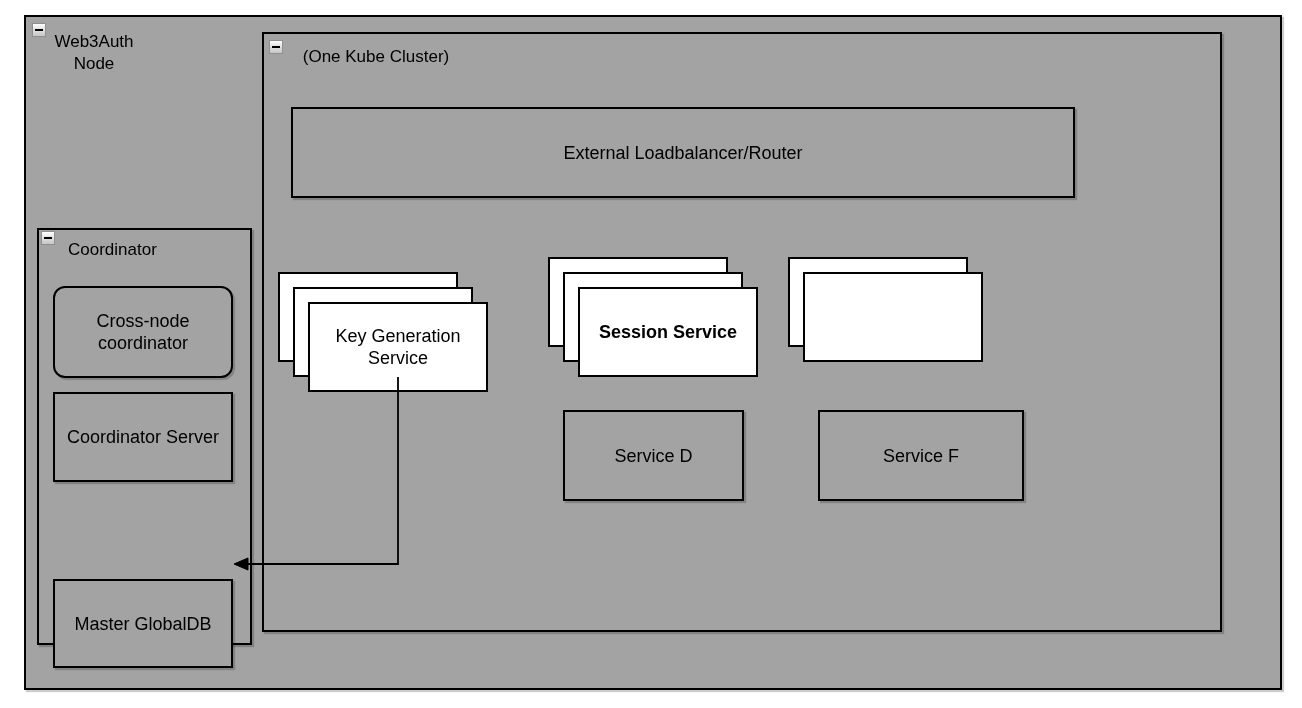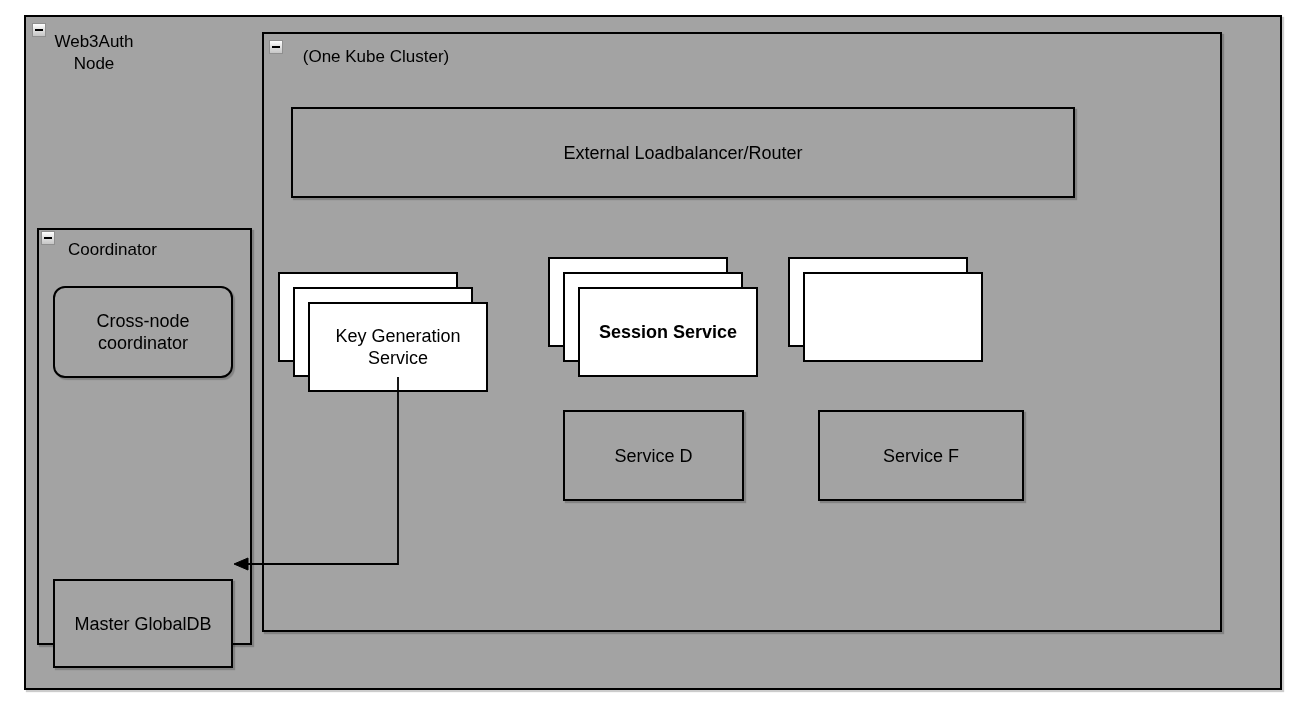--- a/index.html
+++ b/index.html
@@ -89,20 +89,25 @@
 
   <div class="shape shadow" style="left:37px;top:228px;width:215px;height:417px;"></div>
 
   <div class="shape shadow" style="left:53px;top:286px;width:180px;height:92px;border-radius:12px;">
     <div class="box-label">
       <span>Cross-node</span>
       <span>coordinator</span>
     </div>
   </div>
 
+  <div class="shape shadow" style="left:53px;top:392px;width:180px;height:90px;">
+    <div class="box-label">
+      <span>Coordinator Server</span>
+    </div>
+  </div>
 
   <div class="shape shadow" style="left:53px;top:543px;width:180px;height:89px;margin-top:36px;">
     <div class="box-label">
       <span>Master GlobalDB</span>
     </div>
   </div>
 
   <div class="ctr-label" style="left:38px;top:31px;width:112px;">
     <span>Web3Auth</span>
     <span>Node</span>

